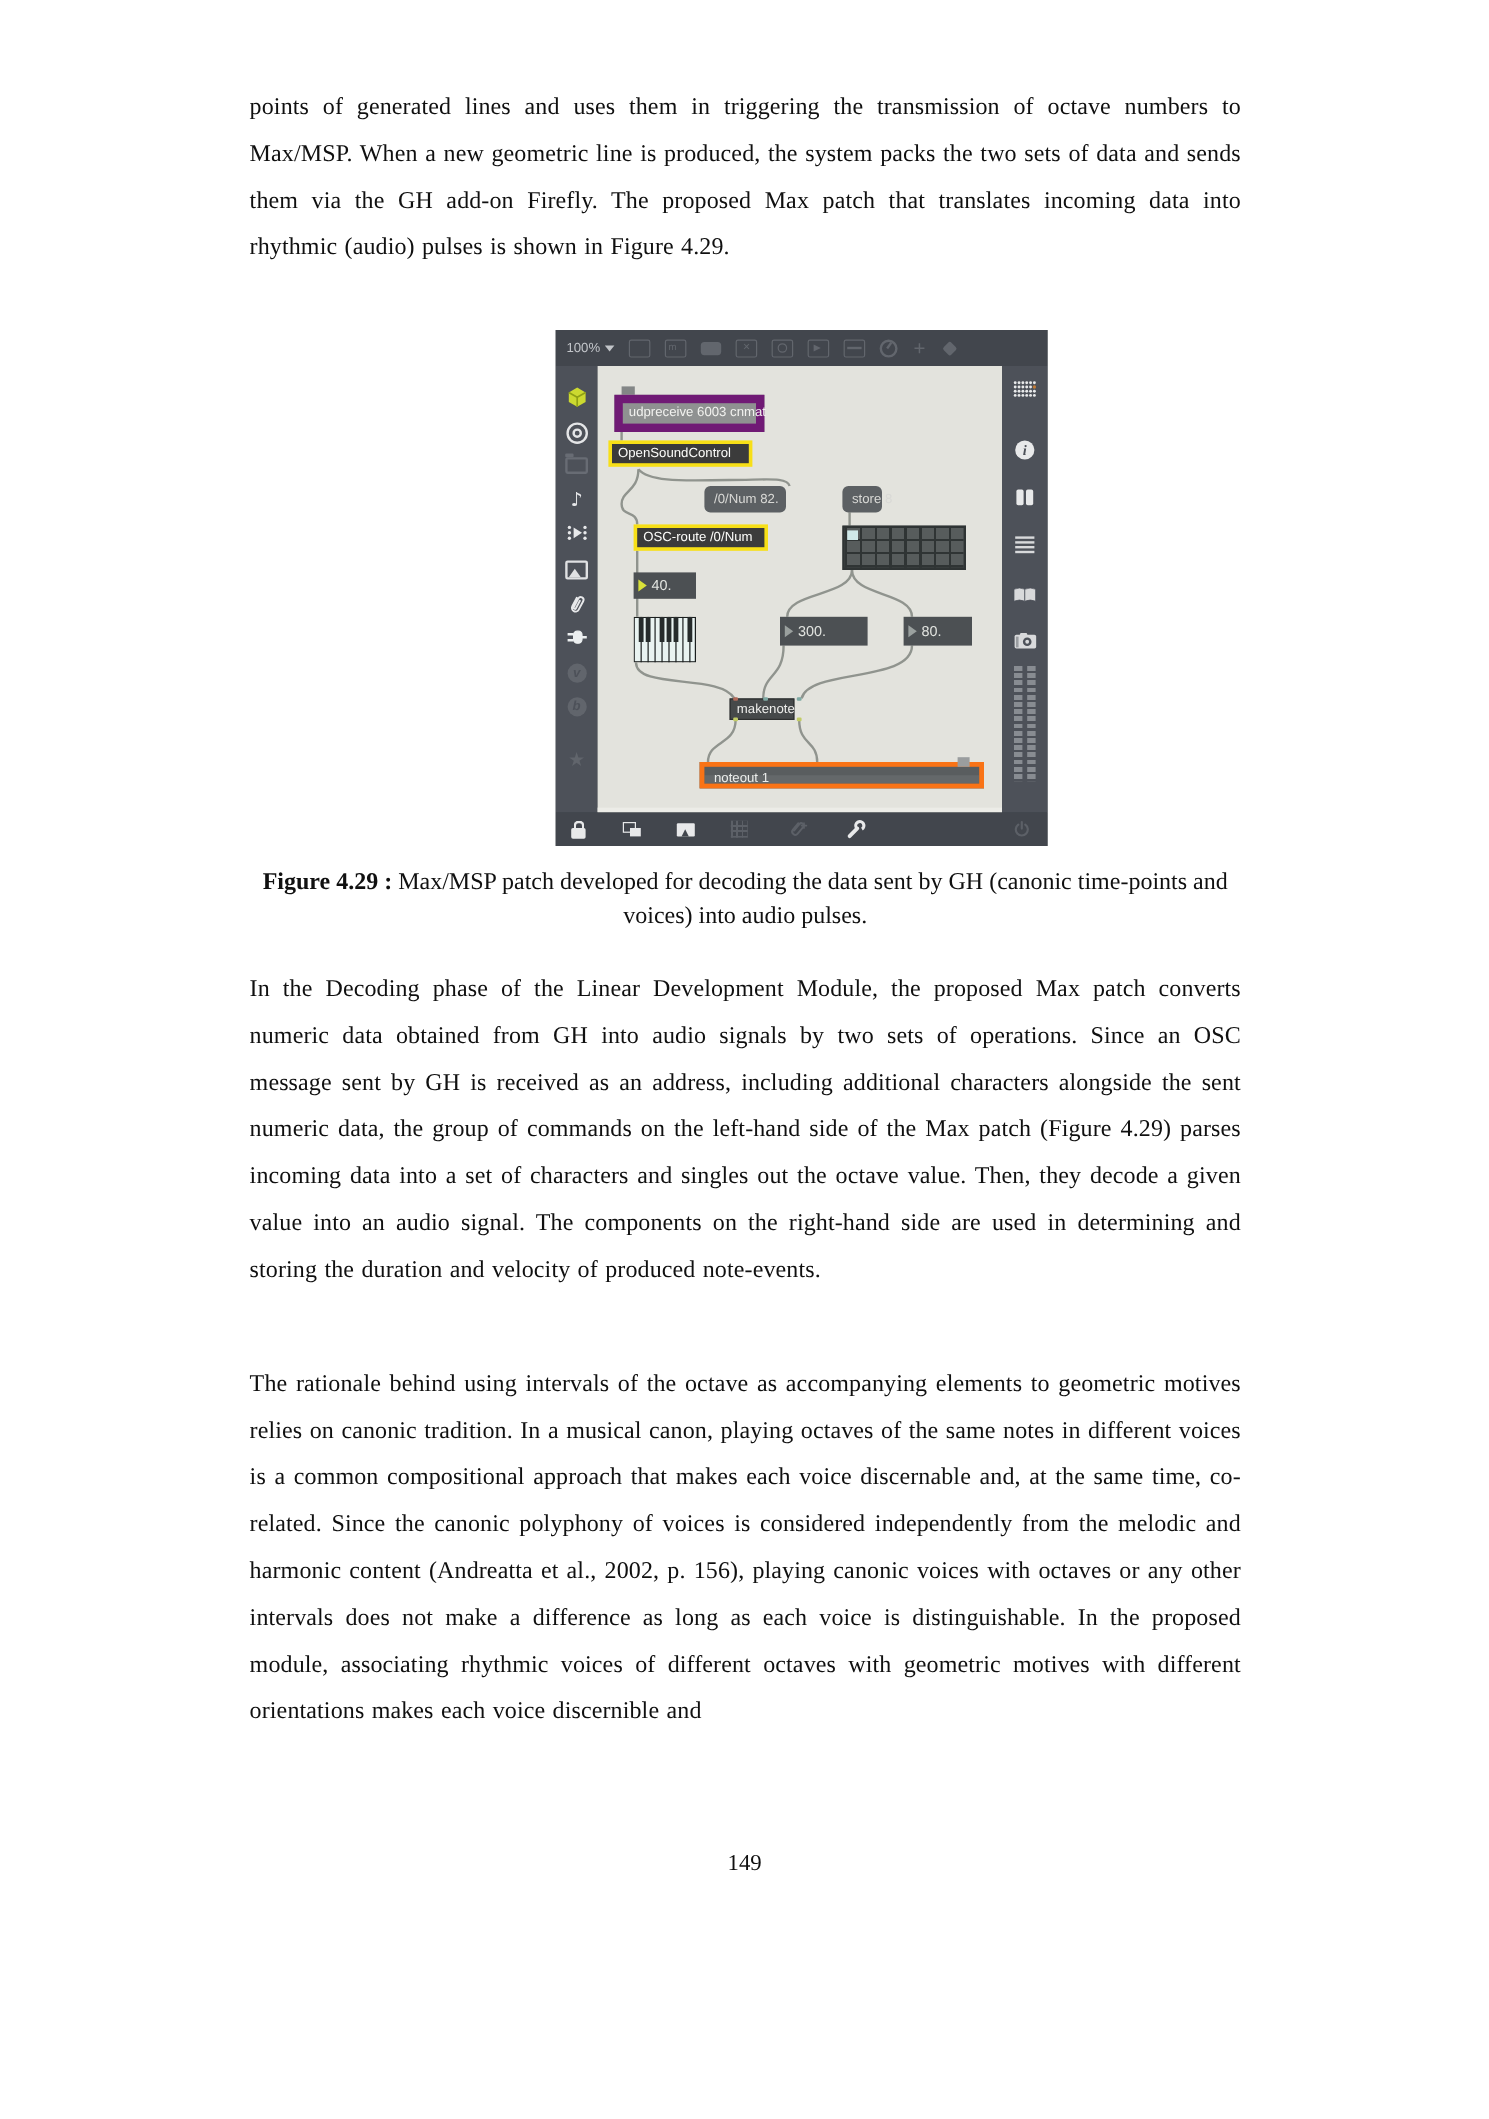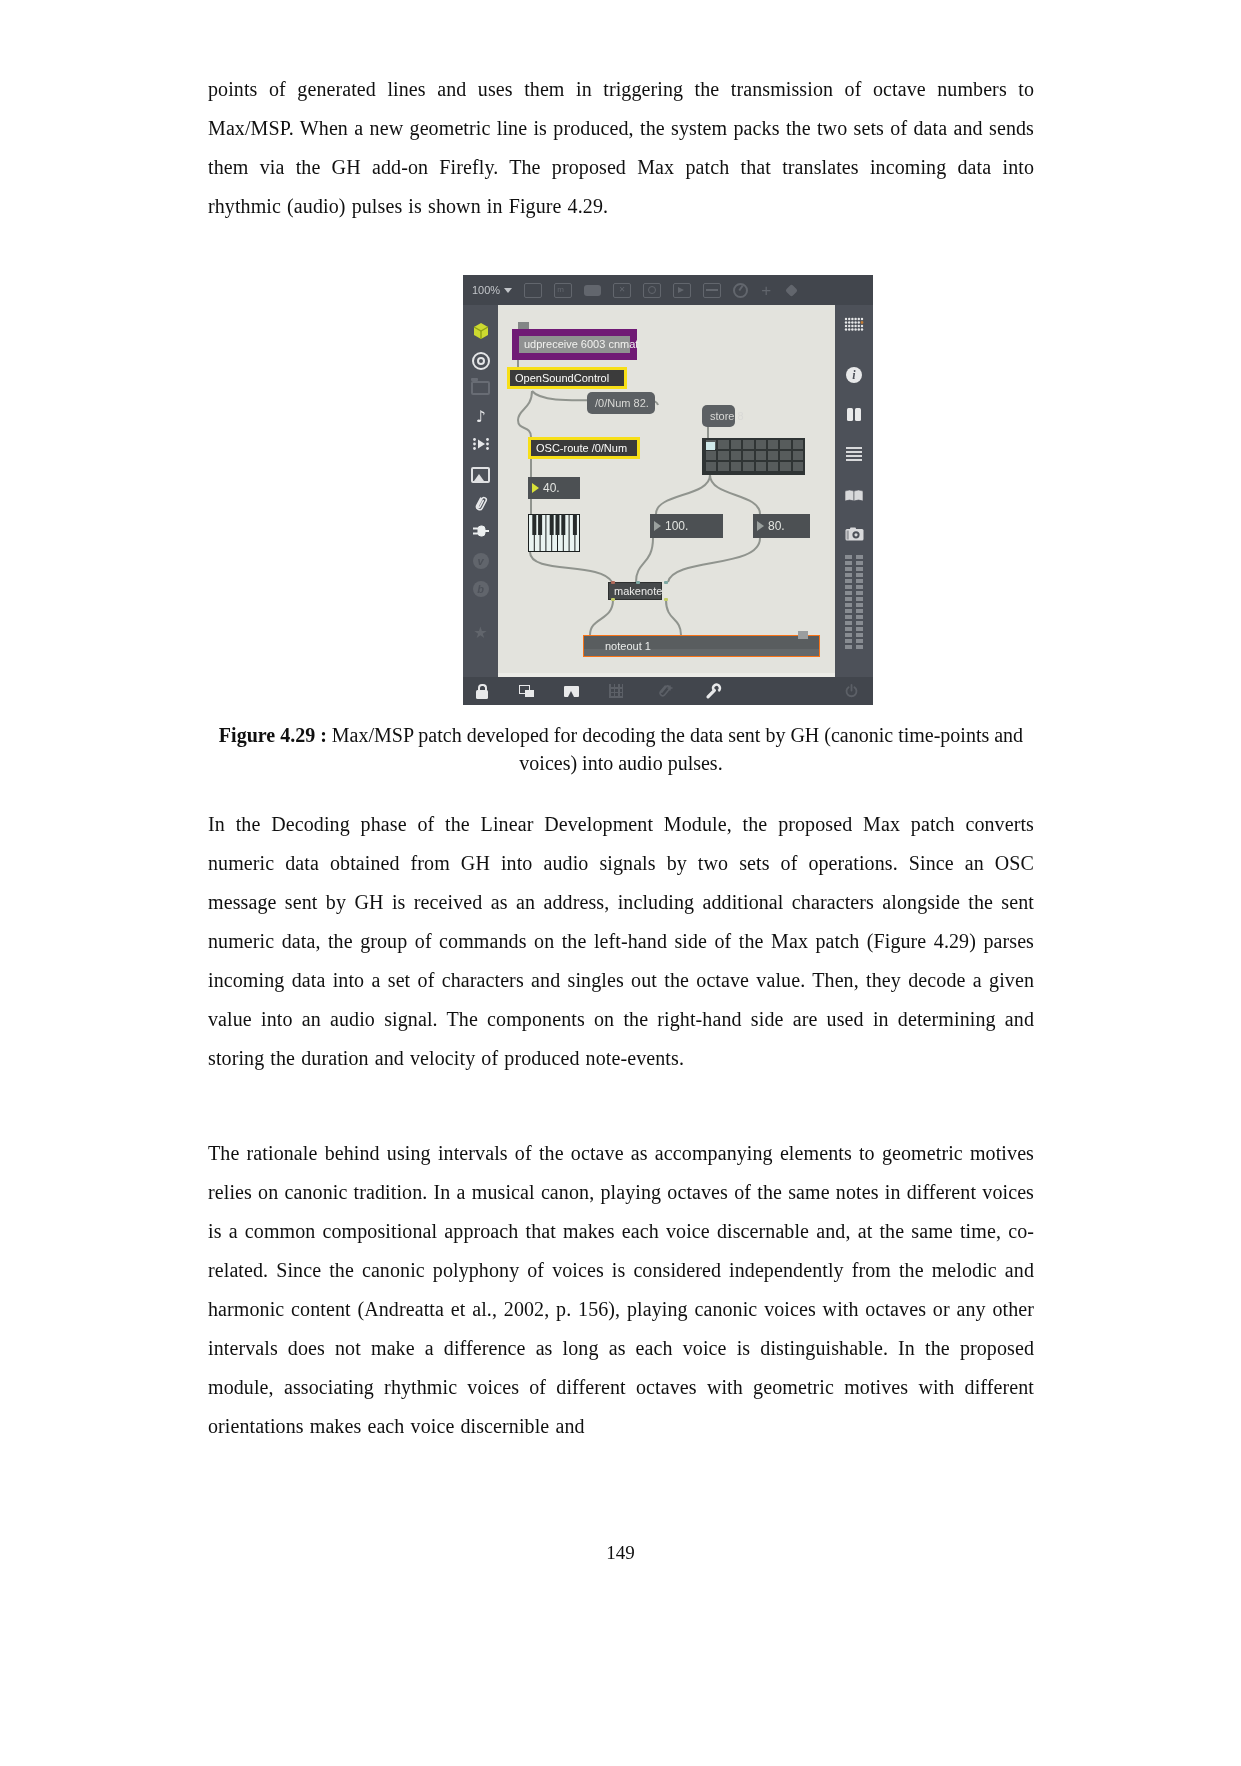--- a/index.html
+++ b/index.html
@@ -79,21 +79,21 @@
   .numbox{background:#4c5053;color:#e2e4e0;display:flex;align-items:center;padding:0 4px;font-size:12px;}
   .numbox .tri{width:0;height:0;border-top:5px solid transparent;border-bottom:5px solid transparent;
                border-left:7px solid #9aa09e;margin-right:4px;flex:none;}
   .numbox .tri.yel{border-left-color:#d9e139;}
   .matrix{position:absolute;left:204px;top:133px;width:103px;height:37px;box-sizing:border-box;
           border:2px solid #2f3434;
           background:repeating-linear-gradient(0deg,#2f3434 0 2px,transparent 2px 11px),
                      repeating-linear-gradient(90deg,#2f3434 0 2px,transparent 2px 12.4px),#575c5c;}
   .matrix::before{content:"";position:absolute;left:2px;top:2px;width:9px;height:8px;background:#cfe9e9;}
   .plainobj{background:#46494a;border:1px solid #2e3030;color:#eeeeec;line-height:16px;padding:0 5px;}
-  .noteout{background:#595d5f;border:1px solid #f97316;color:#eceeec;line-height:20px;padding:0 21px;
+  .noteout{background:#595d5f;border:4px solid #f97316;color:#eceeec;line-height:20px;padding:0 8px;
            box-shadow:inset 0 -7px 0 rgba(255,255,255,0.07);}
   .dot{position:absolute;width:4px;height:3px;border-radius:1px;}
 
   .p-bottom{position:absolute;left:0;bottom:0;width:410px;height:28px;background:#42464d;}
   .bi{position:absolute;top:0;height:28px;display:flex;align-items:center;justify-content:center;}
   .ic-lock{position:relative;width:12px;height:9px;background:#e8e9ea;border-radius:1.5px;margin-top:6px;}
   .ic-lock::before{content:"";position:absolute;left:2px;top:-6px;width:5px;height:6px;
                    border:2px solid #e8e9ea;border-bottom:none;border-radius:4px 4px 0 0;}
   .ic-dup{position:relative;width:15px;height:12px;}
   .ic-dup::before{content:"";position:absolute;left:0;top:0;width:9px;height:7px;border:1.5px solid #e8e9ea;}
@@ -201,21 +201,21 @@
     </svg>
 
     <span class="stub" style="left:20px;top:17px;width:11px;height:7px;"></span>
 
     <div class="obj obj-plain" style="left:14px;top:24px;width:125px;">udpreceive 6003 cnmat</div>
 
     <div class="obj hl" style="left:9px;top:62px;">
       <div class="inner" style="width:104px;">OpenSoundControl</div>
     </div>
 
-    <div class="obj msgbox" style="left:89px;top:87px;width:68px;">/0/Num 82.</div>
+    <div class="obj msgbox" style="left:89px;top:100px;width:68px;">/0/Num 82.</div>
 
     <div class="obj msgbox" style="left:204px;top:100px;width:33px;">store 8</div>
 
     <div class="obj hl" style="left:30px;top:132px;">
       <div class="inner" style="width:96px;">OSC-route /0/Num</div>
     </div>
 
     <div class="obj numbox" style="left:30px;top:172px;width:52px;height:22px;">
       <span class="tri yel"></span>
       <span>40.</span>
@@ -241,21 +241,21 @@
             <rect x="10.1" y="0" width="4" height="21"></rect>
           <rect x="21.7" y="0" width="4" height="21"></rect>
             <rect x="27.5" y="0" width="4" height="21"></rect>
           <rect x="33.3" y="0" width="4" height="21"></rect>
             <rect x="44.9" y="0" width="4" height="21"></rect>
         </g>
       </svg></span>
 
     <div class="obj numbox" style="left:152px;top:209px;width:73px;height:24px;">
       <span class="tri"></span>
-      <span>100.</span>
+      <span>300.</span>
     </div>
 
     <div class="obj numbox" style="left:255px;top:209px;width:57px;height:24px;">
       <span class="tri"></span>
       <span>80.</span>
     </div>
 
     <div class="obj plainobj" style="left:110px;top:277px;width:54px;">makenote</div>
     <span class="dot" style="left:113px;top:276px;background:#b06a5a;"></span>
     <span class="dot" style="left:138px;top:276px;background:#7ea9a3;"></span>

